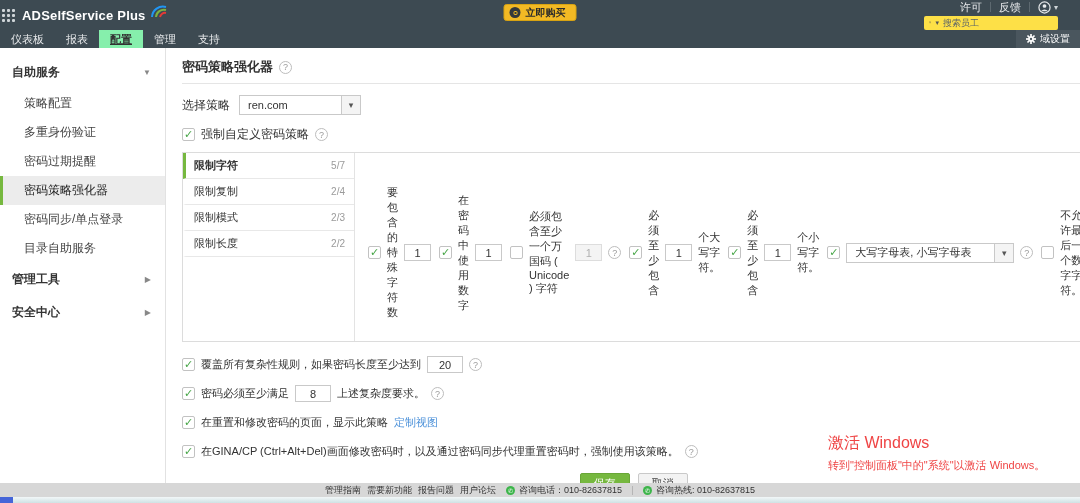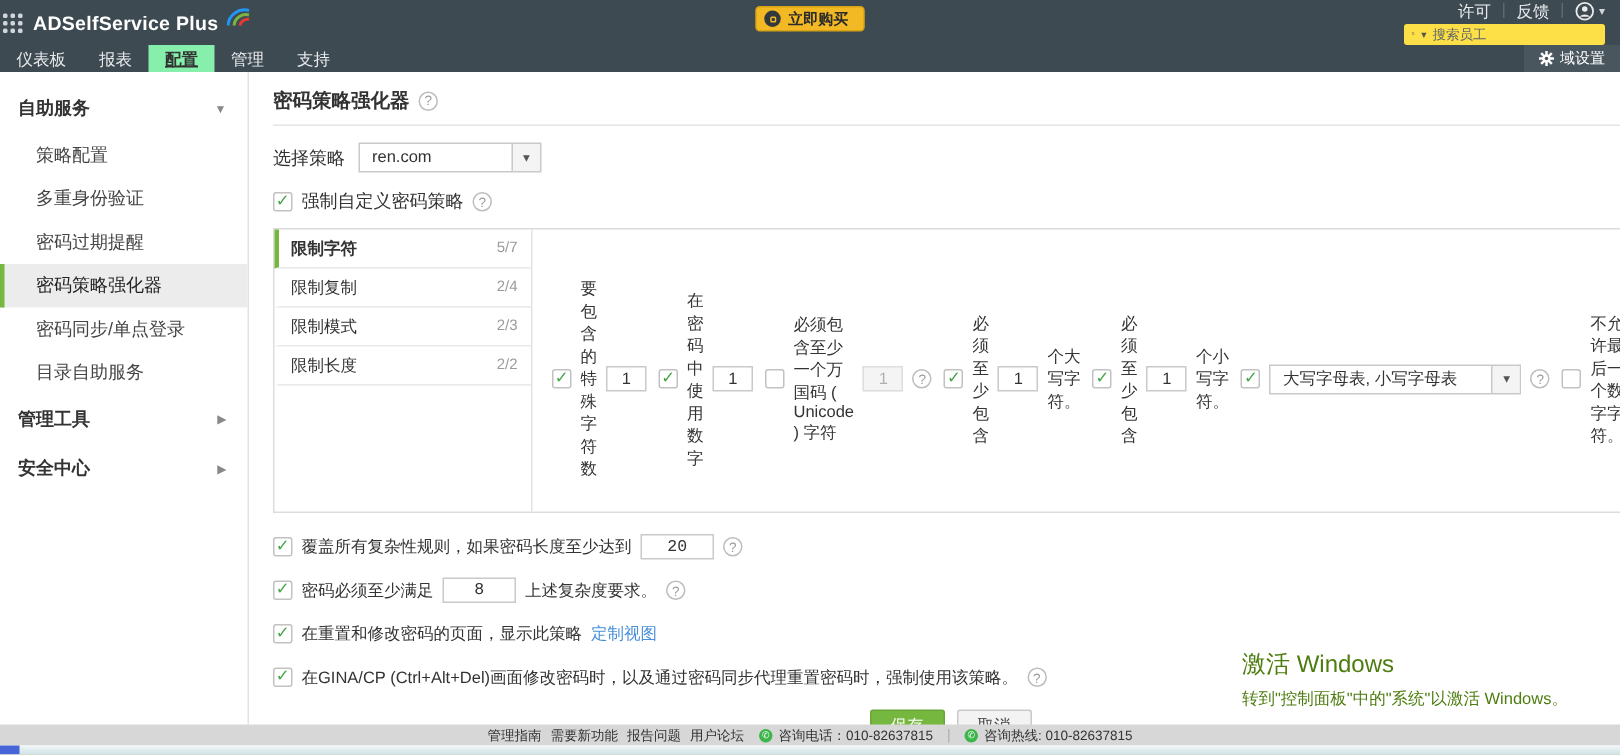--- a/index.html
+++ b/index.html
@@ -9,21 +9,21 @@
   
   .topbar { height:30px; background:#3d4a52; display:flex; align-items:center; position:relative; }
   .logo { display:flex; align-items:center; gap:7px; padding-left:2px; }
   .grid-icon { display:grid; grid-template-columns:repeat(3,3px); grid-template-rows:repeat(3,3px); gap:2px; }
   .grid-icon i { background:#cfd5d8; border-radius:1px; }
   .logo-text { color:#fff; font-weight:bold; font-size:13px; letter-spacing:.2px; }
   .swoosh { margin-left:-2px; margin-top:-8px; }
   .buy-btn { position:absolute; left:50%; transform:translateX(-50%); top:4px; background:#f2b924; border:1px solid #d8a312; border-radius:3px; height:17px; display:flex; align-items:center; gap:5px; padding:0 10px 0 5px; font-size:10px; font-weight:bold; color:#2b2b2b; cursor:pointer; }
   .buy-icon { width:11px; height:11px; border-radius:50%; background:#33383c; display:inline-flex; align-items:center; justify-content:center; }
   .buy-icon i { width:4px; height:4px; border:1px solid #f2b924; border-radius:1px; display:block; }
-  .top-right { margin-left:auto; display:flex; flex-direction:column; align-items:flex-end; padding-right:10px; gap:2px; }
+  .top-right { margin-left:auto; display:flex; flex-direction:column; align-items:flex-end; padding-right:22px; gap:2px; }
   .top-links { display:flex; align-items:center; gap:8px; color:#e8eaec; font-size:11px; height:13px; }
   .top-links .sep { width:1px; height:10px; background:#5d6970; }
   .top-link { cursor:pointer; }
   .avatar-wrap { display:flex; align-items:center; gap:3px; cursor:pointer; }
   .caret { font-size:8px; color:#cfd5d8; }
   .search-box { width:134px; height:14px; background:#fde047; border-radius:2px; display:flex; align-items:center; gap:4px; padding:0 5px; }
   .search-box input { border:0; outline:0; background:transparent; font-size:9px; color:#444; width:110px; font-family:inherit; }
   .search-box input::placeholder { color:#5c6569; opacity:1; }
   .mini-caret { font-size:7px; color:#555; }
 
@@ -62,32 +62,32 @@
   .rules-box { margin-top:9px; margin-right:2px; border:1px solid #dcdcdc; display:flex; height:190px; }
   .rule-tabs { width:172px; border-right:1px solid #e3e3e3; flex-shrink:0; }
   .rule-tab { display:flex; justify-content:space-between; align-items:center; padding:5px 9px 5px 8px; border-bottom:1px solid #e8e8e8; border-left:3px solid transparent; font-size:11px; cursor:pointer; }
   .rule-tab.active { border-left-color:#76b83f; font-weight:bold; }
   .rule-tab .count { color:#9a9a9a; font-size:10px; font-weight:normal; }
 
   .rule-list { flex:1; padding:11px 0 0 13px; display:flex; flex-direction:row; gap:8px; font-size:11px; }
   .rule-row { display:flex; align-items:center; gap:6px; min-height:19px; }
   .num-input { width:27px; height:17px; border:1px solid #c9c9c9; text-align:center; font-size:11px; color:#333; font-family:inherit; outline:none; }
   .num-input.disabled { background:#f4f4f4; color:#b0b0b0; border-color:#ddd; }
-  .wide-input { width:49px;font-family:Liberation Mono, monospace; }
+  .wide-input { width:36px; }
 
   .bottom-rules { margin-top:13px; display:flex; flex-direction:column; gap:10px; font-size:11px; }
   .link { color:#4a90d9; cursor:pointer; }
 
   .actions { margin-top:12px; display:flex; justify-content:center; gap:8px; }
   .btn { font-size:11px; height:20px; padding:0 13px; border-radius:2px; cursor:pointer; display:inline-flex; align-items:center; font-family:inherit; }
   .btn-save { background:#76b83f; border:1px solid #69a637; color:#fff; }
   .btn-cancel { background:#f3f3f3; border:1px solid #c9c9c9; color:#444; }
 
   
-  .watermark { position:absolute; left:828px; top:433px; color:#4d7c0f; pointer-events:none; }
+  .watermark { position:absolute; left:828px; top:433px; color:#ef4444; pointer-events:none; }
   .watermark .l1 { font-size:16px; }
   .watermark .l2 { font-size:11px; margin-top:4px; }
 
   
   .footer { position:absolute; bottom:6px; left:0; width:100%; height:14px; background:#d7d7d7; display:flex; align-items:center; justify-content:center; gap:10px; font-size:9px; color:#333; }
   .f-links { display:flex; gap:6px; }
   .f-link { cursor:pointer; }
   .phone { display:flex; align-items:center; gap:4px; }
   .phone-icon { width:9px; height:9px; border-radius:50%; background:#3cb54a; color:#fff; font-size:6px; display:inline-flex; align-items:center; justify-content:center; }
   .phone-icon::before { content:"✆"; }

